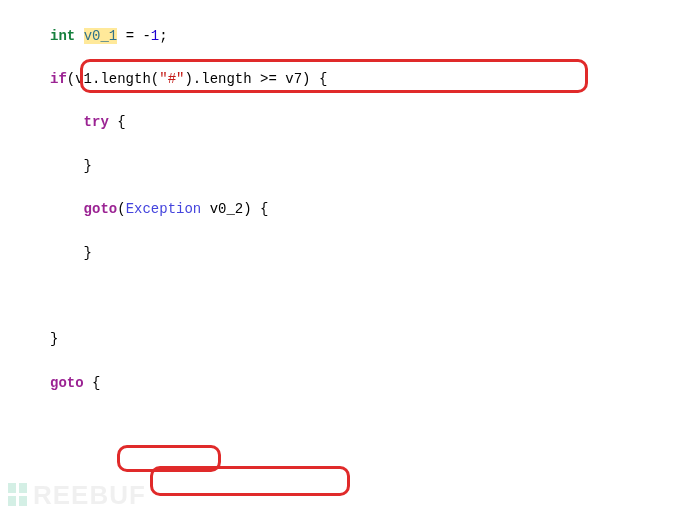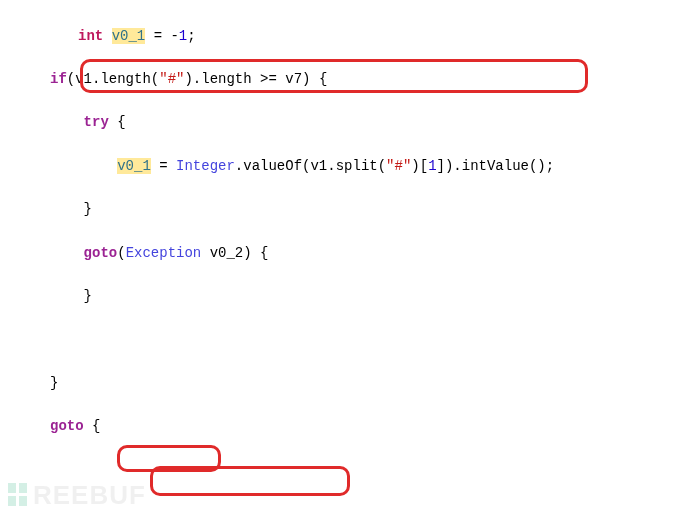--- a/index.html
+++ b/index.html
@@ -17,21 +17,21 @@
     position: relative;
   }
   .code-container {
     padding: 4px 0 0 0;
     white-space: pre;
     position: relative;
   }
   .line { display: block; padding: 0 8px 0 50px; }
 
   .kw    { color: #9b2393; font-weight: bold; }
-  .type  { color: #be185d; font-weight: bold; margin-left: 28px; }
+  .type  { color: #15803d; font-weight: bold; }
   .cls   { color: #4444dd; }
   .ident { color: #317289; }
   .str   { color: #c41a16; }
   .num   { color: #1c00cf; }
   .lbl   { color: #9a9a9a; }
   .plain { color: #000000; }
   .hl    { background: #ffe99a; text-align: center; }
 
   .box {
     position: absolute;
@@ -66,21 +66,20 @@
     color: #b7b7b7;
   }
 </style>
 </head>
 <body>
 
 <div class="code-container">
 <span class="line"><span class="type">int</span><span class="plain"> </span><span class="ident hl">v0_1</span><span class="plain"> = -</span><span class="num">1</span><span class="plain">;</span></span>
 <span class="line"><span class="kw">if</span><span class="plain">(v1.length(</span><span class="str">"#"</span><span class="plain">).length &gt;= v7) {</span></span>
 <span class="line">    <span class="kw">try</span><span class="plain"> {</span></span>
-<span class="line">        <span class="ident hl">v0_1</span><span class="plain"> = </span><span class="cls">Integer</span><span class="plain">.valueOf(v1.split(</span><span class="str">"#"</span><span class="plain">)[</span><span class="num">1</span><span class="plain">]).intValue();</span></span>
 <span class="line">    <span class="plain">}</span></span>
 <span class="line">    <span class="kw">goto</span><span class="plain">(</span><span class="cls">Exception</span><span class="plain"> v0_2) {</span></span>
 <span class="line">    <span class="plain">}</span></span>
 <span class="line"> </span>
 <span class="line"><span class="plain">}</span></span>
 <span class="line"><span class="kw">goto</span><span class="plain"> {</span></span>
 
 
 
 

